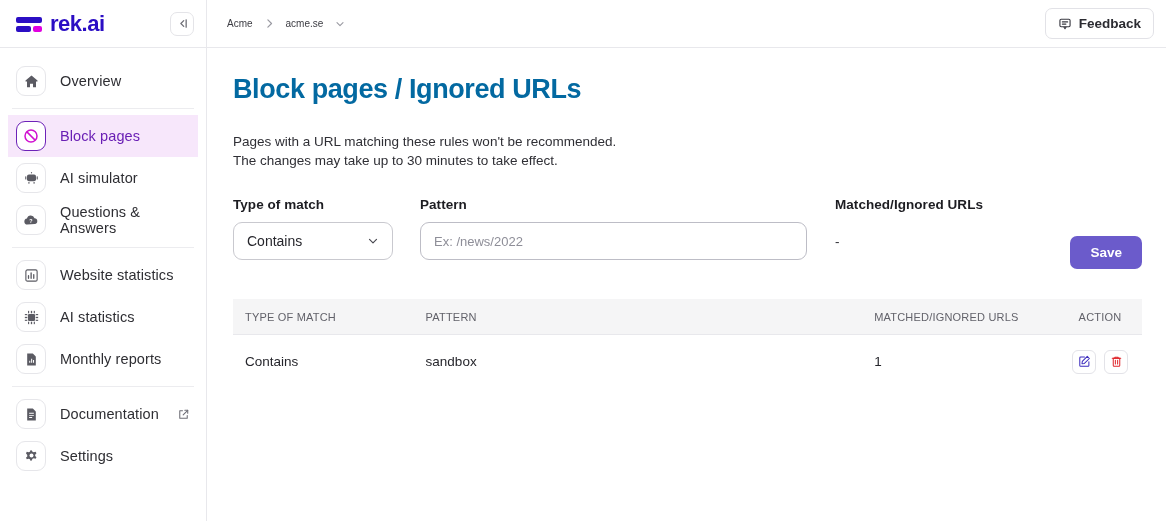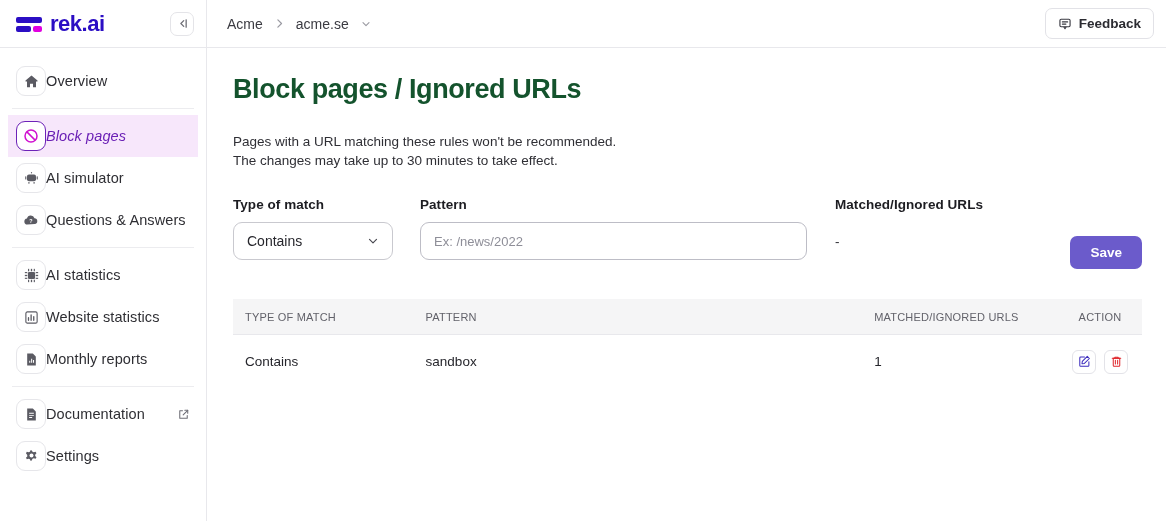--- a/index.html
+++ b/index.html
@@ -35,59 +35,59 @@
   .collapse-btn {
     width: 24px; height: 24px; border: 1px solid #e4e4e8; border-radius: 7px;
     background: #fff; display: flex; align-items: center; justify-content: center;
     cursor: pointer;
   }
 
   .nav { padding-top: 6px; flex: 1; }
   .nav-group { padding: 6px 8px; }
   .nav-sep { height: 1px; background: #ececef; margin: 0 12px; }
   .nav-item {
-    display: flex; align-items: center; gap: 0;
+    display: flex; align-items: center; gap: 14px;
     height: 42px; padding: 0 8px;
     cursor: pointer; position: relative;
     border-radius: 0;
   }
   .nav-item.active { background: #f7e7fb; }
   .nav-ico {
     width: 30px; height: 30px; flex: 0 0 30px;
     border: 1px solid #e6e6ea; border-radius: 9px;
     background: #fff;
     display: flex; align-items: center; justify-content: center;
     color: #5b5b63;
   }
   .nav-item.active .nav-ico { border-color: #6d22b8; color: #d010d0; }
   .nav-label { font-size: 14.5px; color: #2e2e33; letter-spacing: 0.1px; }
-  .nav-item.active .nav-label { color: #6a1fb5; font-style: italic; }
+  .nav-item.active .nav-label { color: #6a1fb5; }
   .nav-ext { margin-left: auto; color: #6e6e76; display: flex; align-items: center; }
 
   
   .main { flex: 1; height: 521px; display: flex; flex-direction: column; background: #fff; min-width: 0; }
   .topbar {
     height: 48px; flex: 0 0 48px;
     border-bottom: 1px solid #e8e8ec;
     display: flex; align-items: center; justify-content: space-between;
     padding: 0 12px 0 20px;
   }
-  .crumbs { display: flex; align-items: center; gap: 10px; font-size: 14px; color: #3b3b42; }
+  .crumbs { display: flex; align-items: center; gap: 10px; font-size: 10px; color: #3b3b42; }
   .crumb { cursor: pointer; }
   .crumb-sep { color: #9a9aa2; display: flex; align-items: center; }
   .crumb-caret { color: #9a9aa2; display: flex; align-items: center; cursor: pointer; margin-left: 1px;}
   .feedback-btn {
     display: flex; align-items: center; gap: 7px;
     height: 31px; padding: 0 12px;
     border: 1px solid #e2e2e7; border-radius: 7px; background: #fff;
     font-size: 13.5px; font-weight: 600; color: #2b2b31; cursor: pointer;
   }
 
   .content { padding: 26px 24px 0 26px; flex: 1; overflow: hidden; }
-  .page-title { font-size: 27px; font-weight: 700; letter-spacing: -0.4px; color: #14532d; }
+  .page-title { font-size: 27px; font-weight: 700; letter-spacing: -0.4px; color: #0369a1; }
   .page-desc { margin-top: 27px; font-size: 13.5px; line-height: 1.42; color: #2f2f35; }
 
   
   .form-row { display: flex; align-items: flex-start; margin-top: 27px; }
   .field { display: flex; flex-direction: column; }
   .field-label { font-size: 13.5px; font-weight: 700; color: #1d1d22; margin-bottom: 10px; letter-spacing: 0.05px; }
   .field-type { width: 160px; margin-right: 27px; }
   .select-box {
     height: 38px; border: 1px solid #c9c9cf; border-radius: 9px; background: #fff;
     display: flex; align-items: center; justify-content: space-between;
@@ -201,49 +201,49 @@
               <text x="8" y="11.1" font-size="5.4" font-family="Liberation Sans, sans-serif" fill="#ffffff" text-anchor="middle" font-weight="700">?</text>
             </svg>
           </span>
           <span class="nav-label">Questions &amp; Answers</span>
         </div>
       </div>
 
       <div class="nav-sep"></div>
 
       <div class="nav-group">
+        <div class="nav-item">
+          <span class="nav-ico">
+            <svg width="15" height="15" viewBox="0 0 16 16" fill="none" stroke="currentColor" stroke-width="1.2">
+              <rect x="2" y="2" width="12" height="12" rx="1.6"></rect>
+              <path d="M4.8 11V8.2M7.6 11V5.3M10.4 11V7" stroke-linecap="round" stroke-width="1.4"></path>
+            </svg>
+          </span>
+          <span class="nav-label">Website statistics</span>
+        </div>
+
         <div class="nav-item">
           <span class="nav-ico">
             <svg width="15" height="15" viewBox="0 0 16 16" fill="currentColor">
               <rect x="4.2" y="4.2" width="7.6" height="7.6" rx="1.4"></rect>
               <rect x="7.3" y="0.9" width="1.4" height="2.6"></rect>
                 <rect x="4.3" y="0.9" width="1.2" height="2.6"></rect>
                 <rect x="10.4" y="0.9" width="1.2" height="2.6"></rect>
               <rect x="7.3" y="12.5" width="1.4" height="2.6"></rect>
                 <rect x="4.3" y="12.5" width="1.2" height="2.6"></rect>
                 <rect x="10.4" y="12.5" width="1.2" height="2.6"></rect>
               <rect x="0.9" y="7.3" width="2.6" height="1.4"></rect>
                 <rect x="0.9" y="4.3" width="2.6" height="1.2"></rect>
                 <rect x="0.9" y="10.4" width="2.6" height="1.2"></rect>
               <rect x="12.5" y="7.3" width="2.6" height="1.4"></rect>
                 <rect x="12.5" y="4.3" width="2.6" height="1.2"></rect>
                 <rect x="12.5" y="10.4" width="2.6" height="1.2"></rect>
             </svg>
           </span>
           <span class="nav-label">AI statistics</span>
-        </div>
-
-        <div class="nav-item">
-          <span class="nav-ico">
-            <svg width="15" height="15" viewBox="0 0 16 16" fill="none" stroke="currentColor" stroke-width="1.2">
-              <rect x="2" y="2" width="12" height="12" rx="1.6"></rect>
-              <path d="M4.8 11V8.2M7.6 11V5.3M10.4 11V7" stroke-linecap="round" stroke-width="1.4"></path>
-            </svg>
-          </span>
-          <span class="nav-label">Website statistics</span>
         </div>
 
         <div class="nav-item">
           <span class="nav-ico">
             <svg width="15" height="15" viewBox="0 0 16 16" fill="currentColor">
               <path d="M3.4 1.6h6l3.2 3.2v9.6H3.4z"></path>
               <path d="M5.6 11.4V9.2h1.1v2.2zM7.6 11.4V7.3h1.1v4.1zM9.6 11.4V8.4h1.1v3z" fill="#ffffff"></path>
             </svg>
           </span>
           <span class="nav-label">Monthly reports</span>

